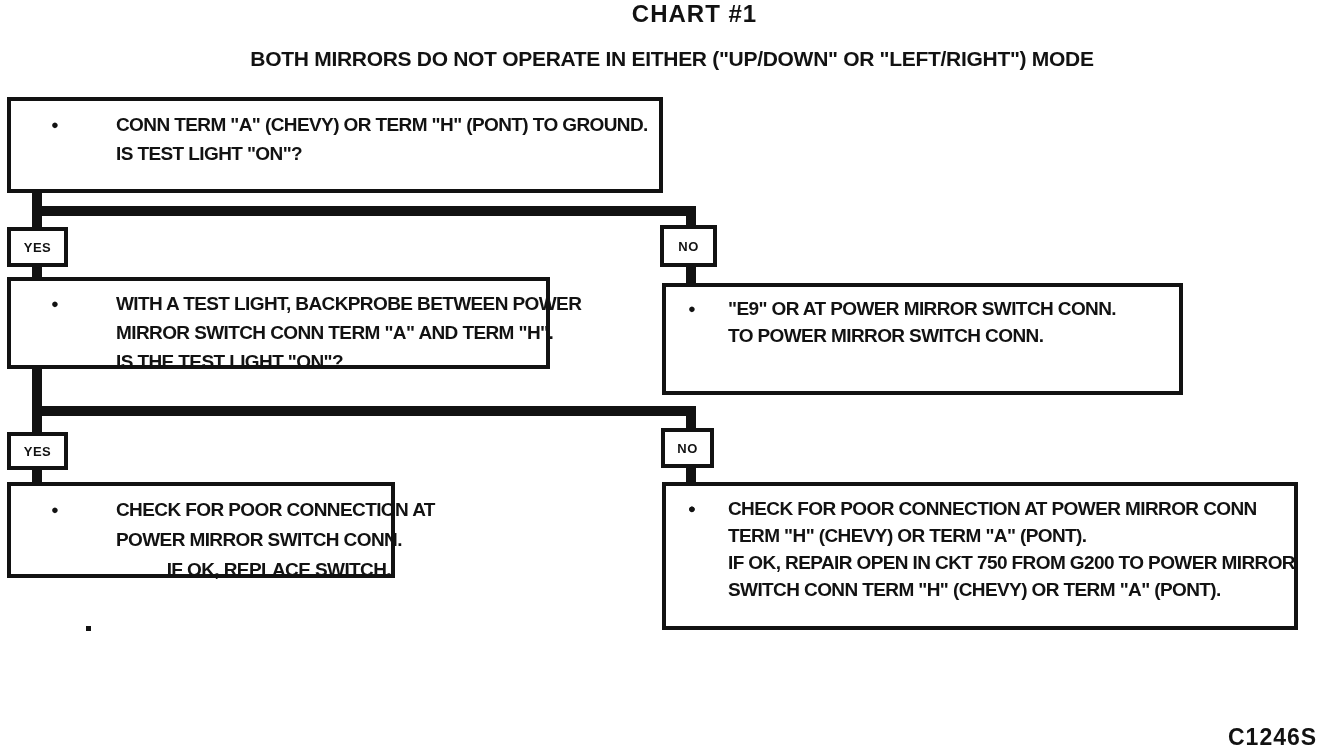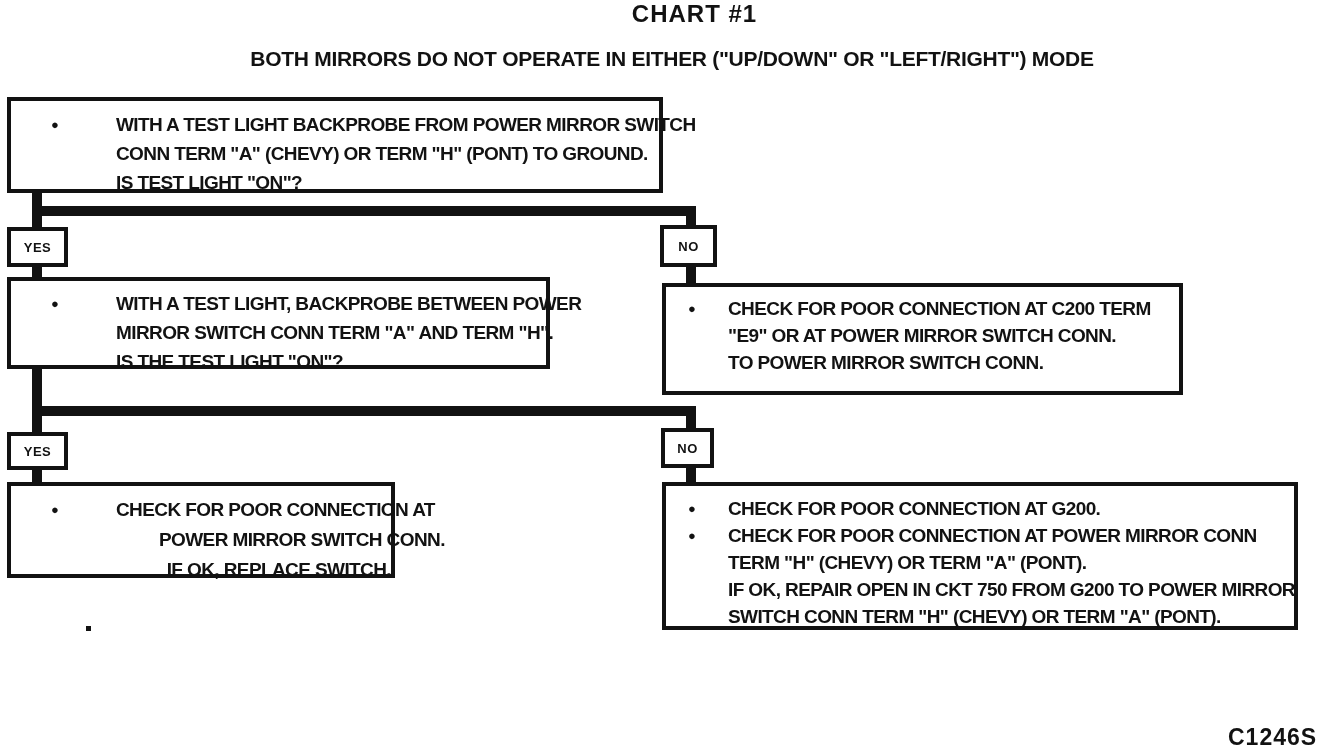--- a/index.html
+++ b/index.html
@@ -39,21 +39,21 @@
 <body>
 
 <div class="page">
 
   <div class="hdr">
     <div class="title">CHART #1</div>
     <div class="subtitle">BOTH MIRRORS DO NOT OPERATE IN EITHER ("UP/DOWN" OR "LEFT/RIGHT") MODE</div>
   </div>
 
   <div class="box wide" style="left:7px; top:97px; width:656px; height:96px; padding-top:9px;">
-    <div class="ln"><span class="blt">●</span><span>WITH A TEST LIGHT BACKPROBE FROM POWER MIRROR SWITCH</span></div>
+    <div class="ln"><span class="blt">●</span></div>
     <div class="ln"><span>CONN TERM "A" (CHEVY) OR TERM "H" (PONT) TO GROUND.</span></div>
     <div class="ln"><span>IS TEST LIGHT "ON"?</span></div>
   </div>
 
   <div class="vline" style="left:32px; top:189px; width:10px; height:20px;"></div>
   <div class="hline" style="left:32px; top:206px; width:664px; height:10px;"></div>
   <div class="vline" style="left:32px; top:214px; width:10px; height:15px;"></div>
   <div class="vline" style="left:686px; top:214px; width:10px; height:13px;"></div>
 
   <div class="tag" style="left:7px; top:227px; width:61px; height:40px;">
@@ -66,21 +66,21 @@
   <div class="vline" style="left:32px; top:265px; width:10px; height:14px;"></div>
   <div class="vline" style="left:686px; top:265px; width:10px; height:20px;"></div>
 
   <div class="box wide" style="left:7px; top:277px; width:543px; height:92px; padding-top:8px;">
     <div class="ln"><span class="blt">●</span><span>WITH A TEST LIGHT, BACKPROBE BETWEEN POWER</span></div>
     <div class="ln"><span>MIRROR SWITCH CONN TERM "A" AND TERM "H".</span></div>
     <div class="ln"><span>IS THE TEST LIGHT "ON"?</span></div>
   </div>
 
   <div class="box tight" style="left:662px; top:283px; width:521px; height:112px; padding-top:8px;">
-    <div class="ln"><span class="blt">●</span><span>CHECK FOR POOR CONNECTION AT C200 TERM</span></div>
+    <div class="ln"><span class="blt">●</span></div>
     <div class="ln"><span>"E9" OR AT POWER MIRROR SWITCH CONN.</span></div>
     <div class="ln"><span>TO POWER MIRROR SWITCH CONN.</span></div>
   </div>
 
   <div class="vline" style="left:32px; top:367px; width:10px; height:41px;"></div>
   <div class="hline" style="left:32px; top:406px; width:664px; height:10px;"></div>
   <div class="vline" style="left:32px; top:414px; width:10px; height:18px;"></div>
   <div class="vline" style="left:686px; top:414px; width:10px; height:14px;"></div>
 
   <div class="tag" style="left:7px; top:432px; width:61px; height:38px;">
@@ -88,26 +88,26 @@
   </div>
   <div class="tag" style="left:661px; top:428px; width:53px; height:40px;">
     <span>NO</span>
   </div>
 
   <div class="vline" style="left:32px; top:468px; width:10px; height:16px;"></div>
   <div class="vline" style="left:686px; top:466px; width:10px; height:18px;"></div>
 
   <div class="box wide" style="left:7px; top:482px; width:388px; height:96px; padding-top:9px;">
     <div class="ln" style="line-height:30px;"><span class="blt">●</span><span>CHECK FOR POOR CONNECTION AT</span></div>
-    <div class="ln" style="line-height:30px;margin-left:43px;"><span>POWER MIRROR SWITCH CONN.</span></div>
+    <div class="ln" style="line-height:30px;"><span>POWER MIRROR SWITCH CONN.</span></div>
     <div class="ln" style="line-height:30px;text-align:right;"><span>IF OK, REPLACE SWITCH.</span></div>
   </div>
 
   <div class="box tight" style="left:662px; top:482px; width:636px; height:148px; padding-top:9px;">
-    <div class="ln"><span class="blt">●</span><span>CHECK FOR POOR CONNECTION AT G200.</span></div>
+    <div class="ln"><span class="blt">●</span></div>
     <div class="ln"><span class="blt">●</span><span>CHECK FOR POOR CONNECTION AT POWER MIRROR CONN</span></div>
     <div class="ln"><span>TERM "H" (CHEVY) OR TERM "A" (PONT).</span></div>
     <div class="ln"><span>IF OK, REPAIR OPEN IN CKT 750 FROM G200 TO POWER MIRROR</span></div>
     <div class="ln"><span>SWITCH CONN TERM "H" (CHEVY) OR TERM "A" (PONT).</span></div>
   </div>
 
   <div class="stray"></div>
 
   <div class="figcode">C1246S</div>
 

